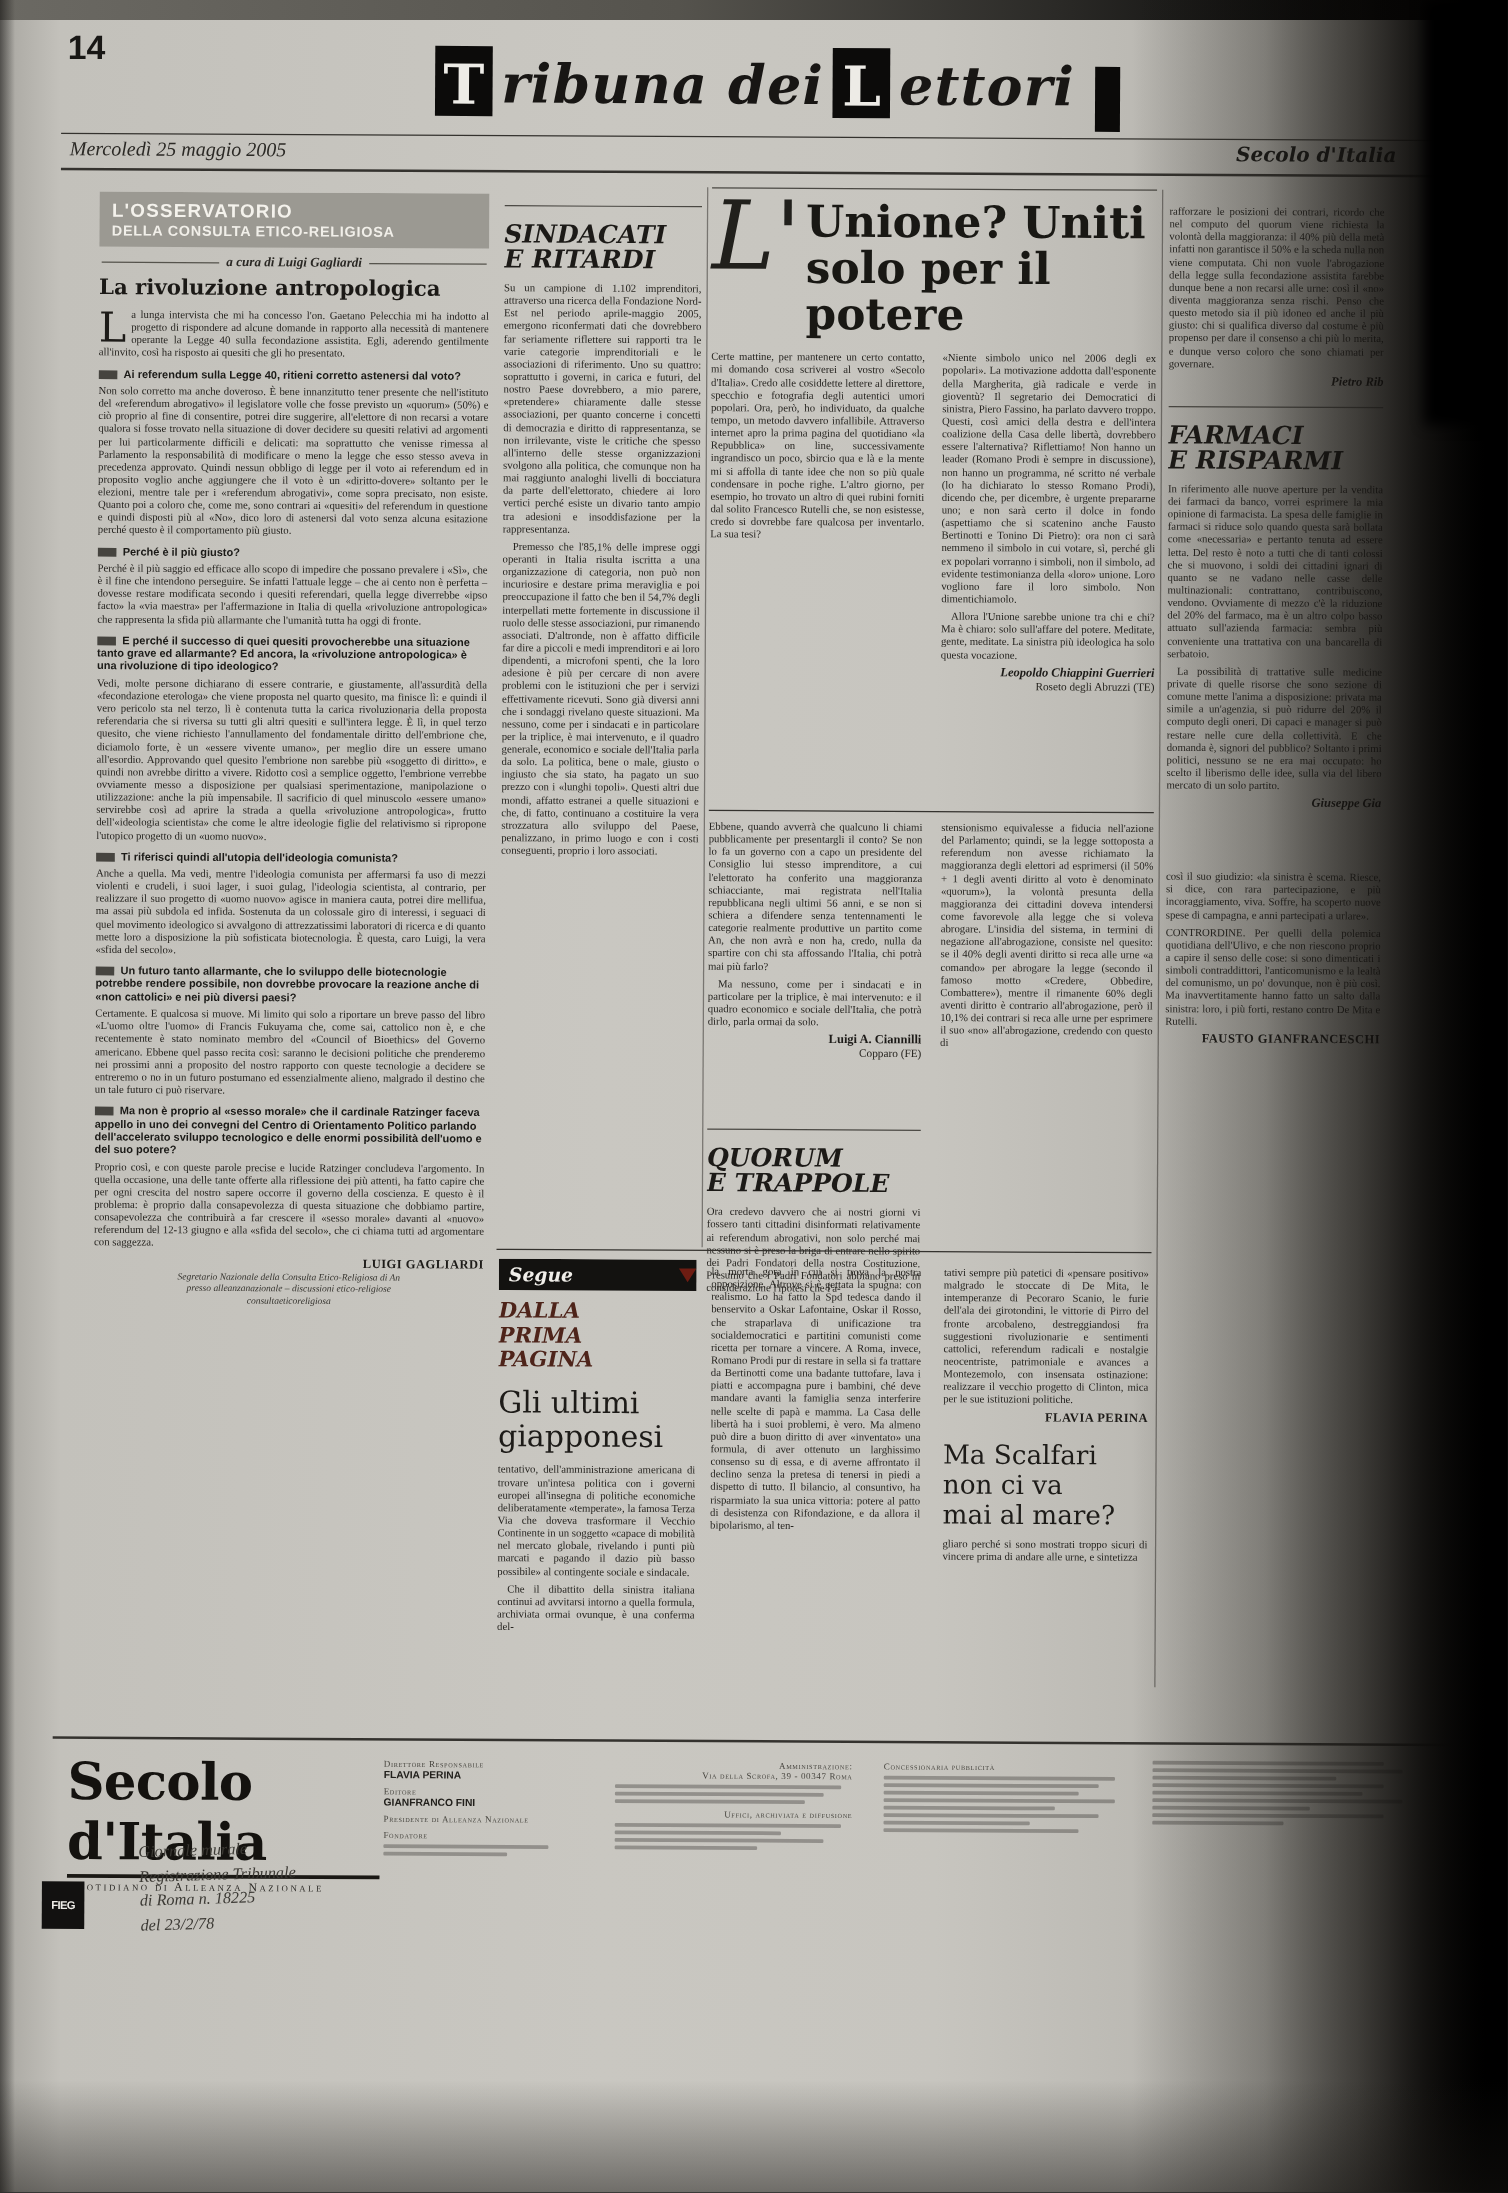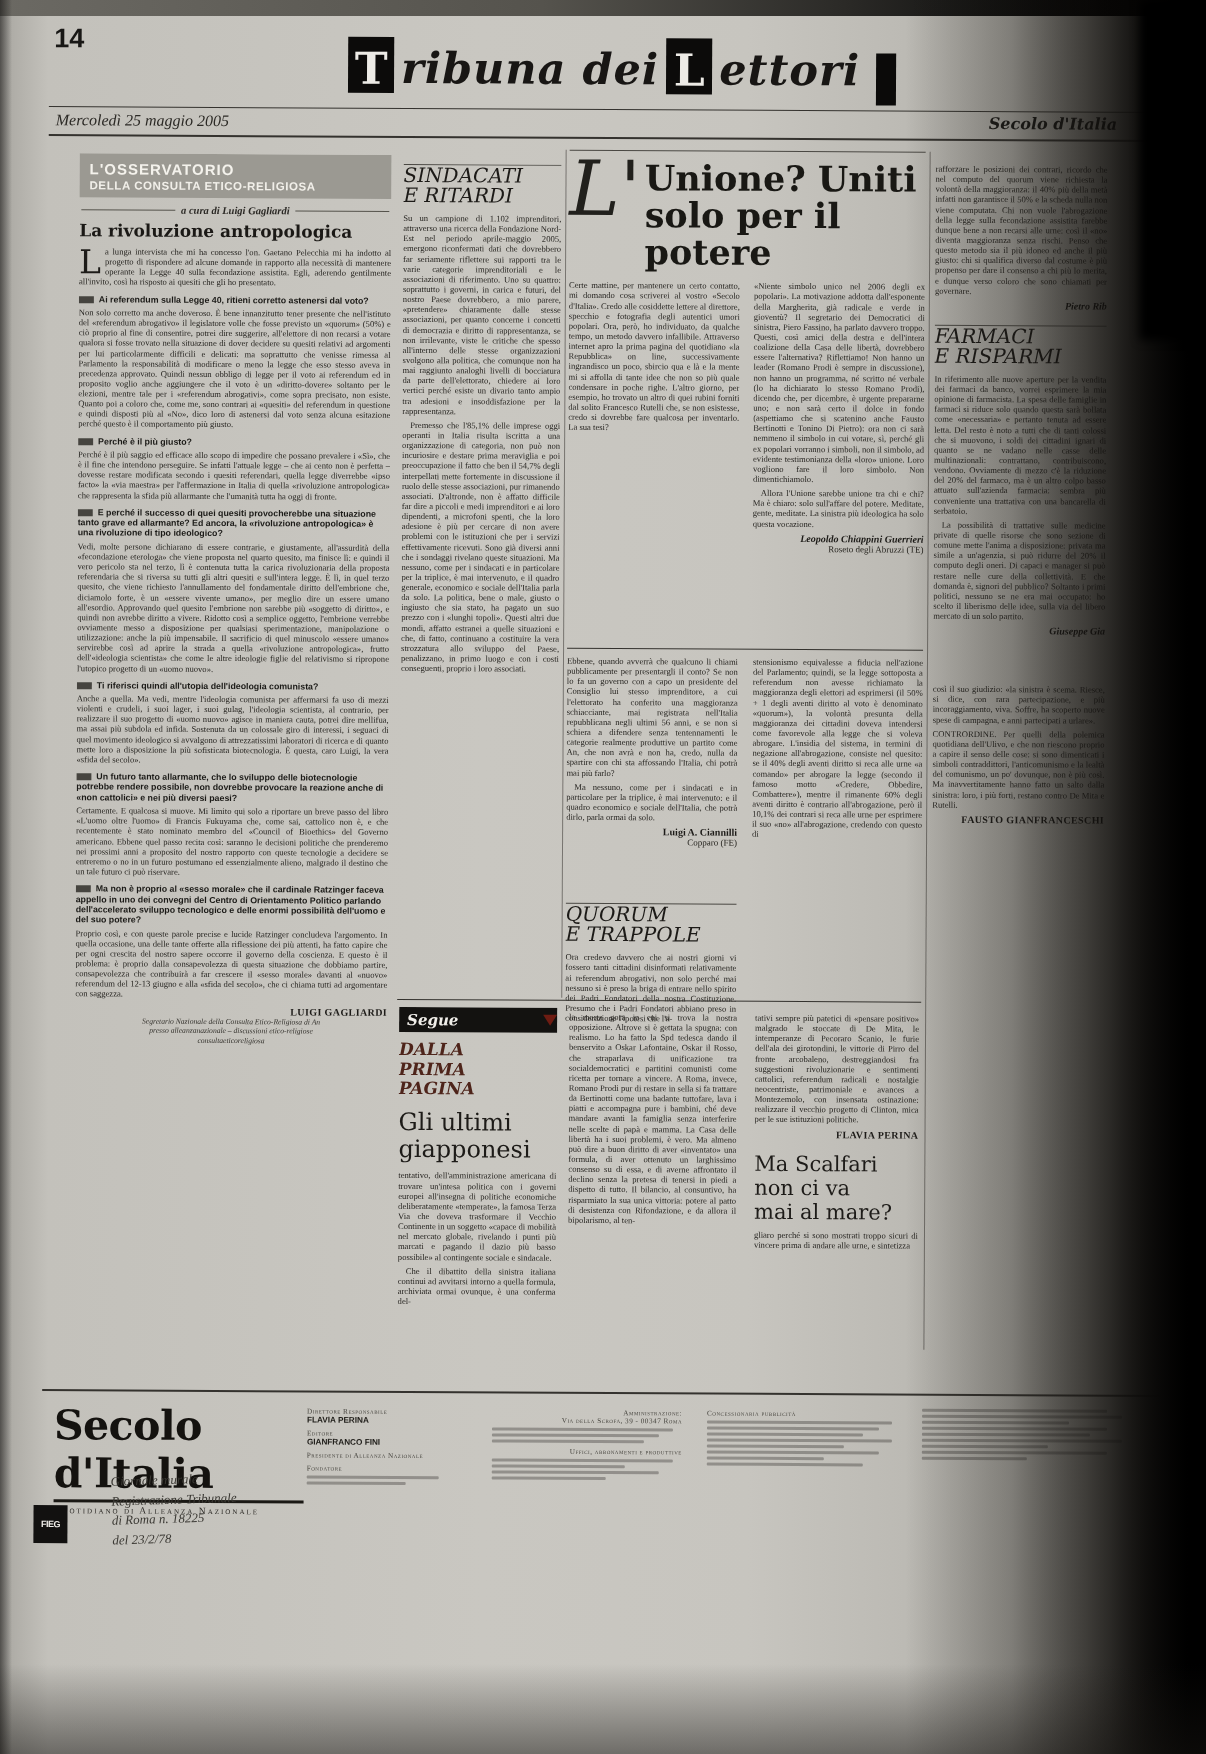--- a/index.html
+++ b/index.html
@@ -32,22 +32,22 @@
   .atitle { font-family:"DejaVu Serif",serif; font-weight:700; font-size:17px; color:#1b1916; margin:0 0 6px; }
   .dropcap { float:left; font-family:"DejaVu Serif",serif; font-size:33px; line-height:.8; padding:3px 4px 0 0; color:#1d1b18; }
   .q { font-family:"Liberation Sans",sans-serif; font-weight:700; font-size:8.8px; line-height:1.18; margin:7px 0 3px; color:#1b1a17; text-align:left; }
   .q::before { content:""; display:inline-block; width:15px; height:7px; background:#46443f; margin-right:5px; vertical-align:-1px; }
   .sigblock { margin-top:6px; }
   .sig { font-weight:700; font-size:10px; text-align:right; color:#1d1b18; }
   .sig.caps { text-transform:uppercase; letter-spacing:.4px; }
   .sigloc { font-size:9px; text-align:right; color:#26241f; }
   .signote { font-style:italic; font-size:7.6px; text-align:center; color:#35332e; line-height:1.25; }
 
-  .ltitle { font-family:"DejaVu Serif",serif; font-weight:400; font-style:italic; font-size:20px; line-height:1;
-            color:#1c1a17; border-top:1px solid #4a4843; padding-top:0; margin-bottom:8px; }
+  .ltitle { font-family:"DejaVu Serif",serif; font-weight:700; font-style:italic; font-size:20px; line-height:1;
+            color:#1c1a17; border-top:1px solid #4a4843; padding-top:12px; margin-bottom:8px; }
 
   .unione-head { border-top:1px solid #4a4843; padding-top:8px; display:flex; align-items:flex-start; gap:4px; }
   .u-drop { font-family:"DejaVu Serif",serif; font-style:italic; font-size:76px; line-height:.8; color:#21201c; }
   .u-lines { font-family:"DejaVu Serif",serif; font-weight:700; font-size:35px; line-height:1.06; color:#191814; }
   .vrule { background:rgba(52,50,45,.55); width:1px; }
 
   .segue-box { background:#131210; color:#f0eee9; width:150px; height:25px; display:flex; align-items:center;
                justify-content:space-between; padding:0 8px; }
   .segue-label { font-family:"DejaVu Serif",serif; font-style:italic; font-weight:700; font-size:15px; }
   .tri-down { width:0; height:0; border-left:7px solid transparent; border-right:7px solid transparent; border-top:11px solid #6e1c12; }
@@ -279,21 +279,21 @@
         <div class="ml w80"></div>
         <div class="ml w60"></div>
       </div>
 
       <div class="abs" style="left:450px; top:4px; width:190px;text-align:right;">
         <div class="cred-label">Amministrazione:</div>
         <div class="cred-label" style="margin-top:0;">Via della Scrofa, 39 - 00347 Roma</div>
         <div class="ml w95"></div>
         <div class="ml w88"></div>
         <div class="ml w80"></div>
-        <div class="cred-label">Uffici, abbonamenti e produttive</div>
+        <div class="cred-label">Uffici, archiviata e diffusione</div>
         <div class="ml w95"></div>
         <div class="ml w70"></div>
         <div class="ml w88"></div>
         <div class="ml w60"></div>
       </div>
 
       <div class="abs" style="left:665px; top:4px; width:195px;">
         <div class="cred-label">Concessionaria pubblicità</div>
         <div class="ml w95"></div>
         <div class="ml w88"></div>

